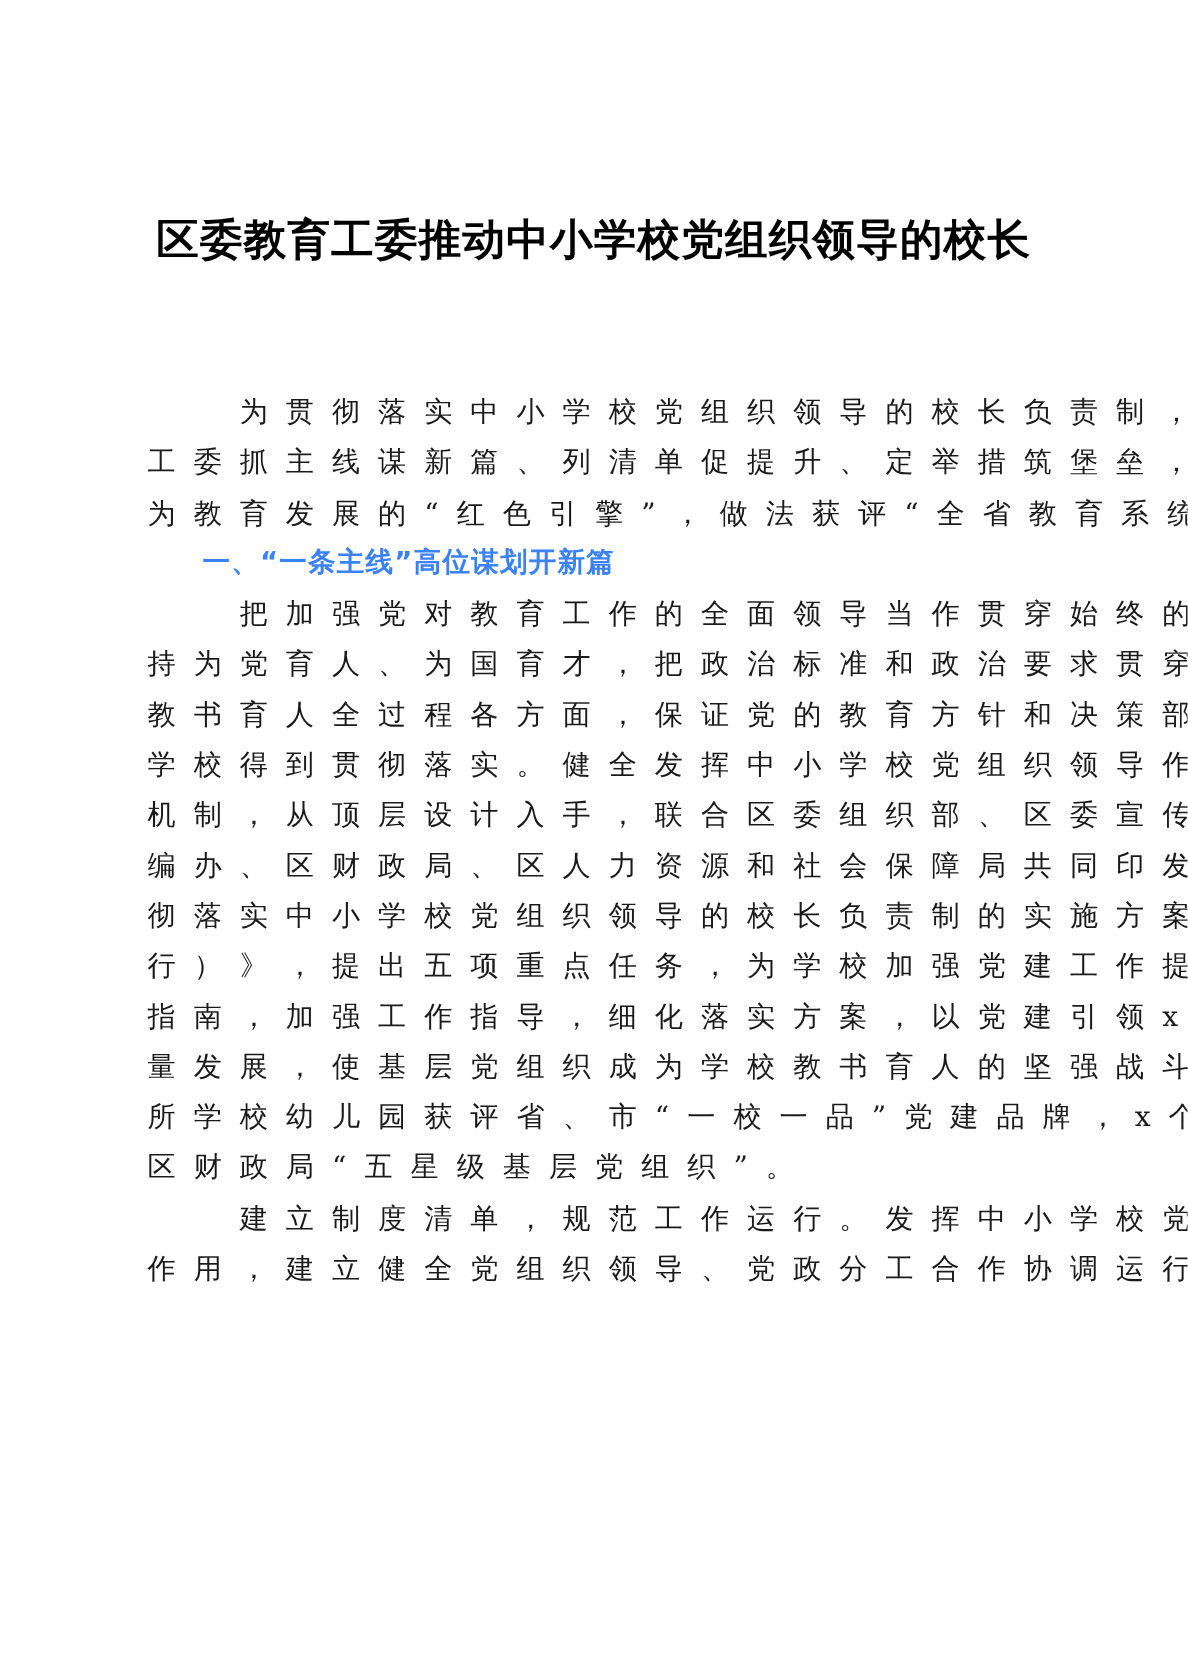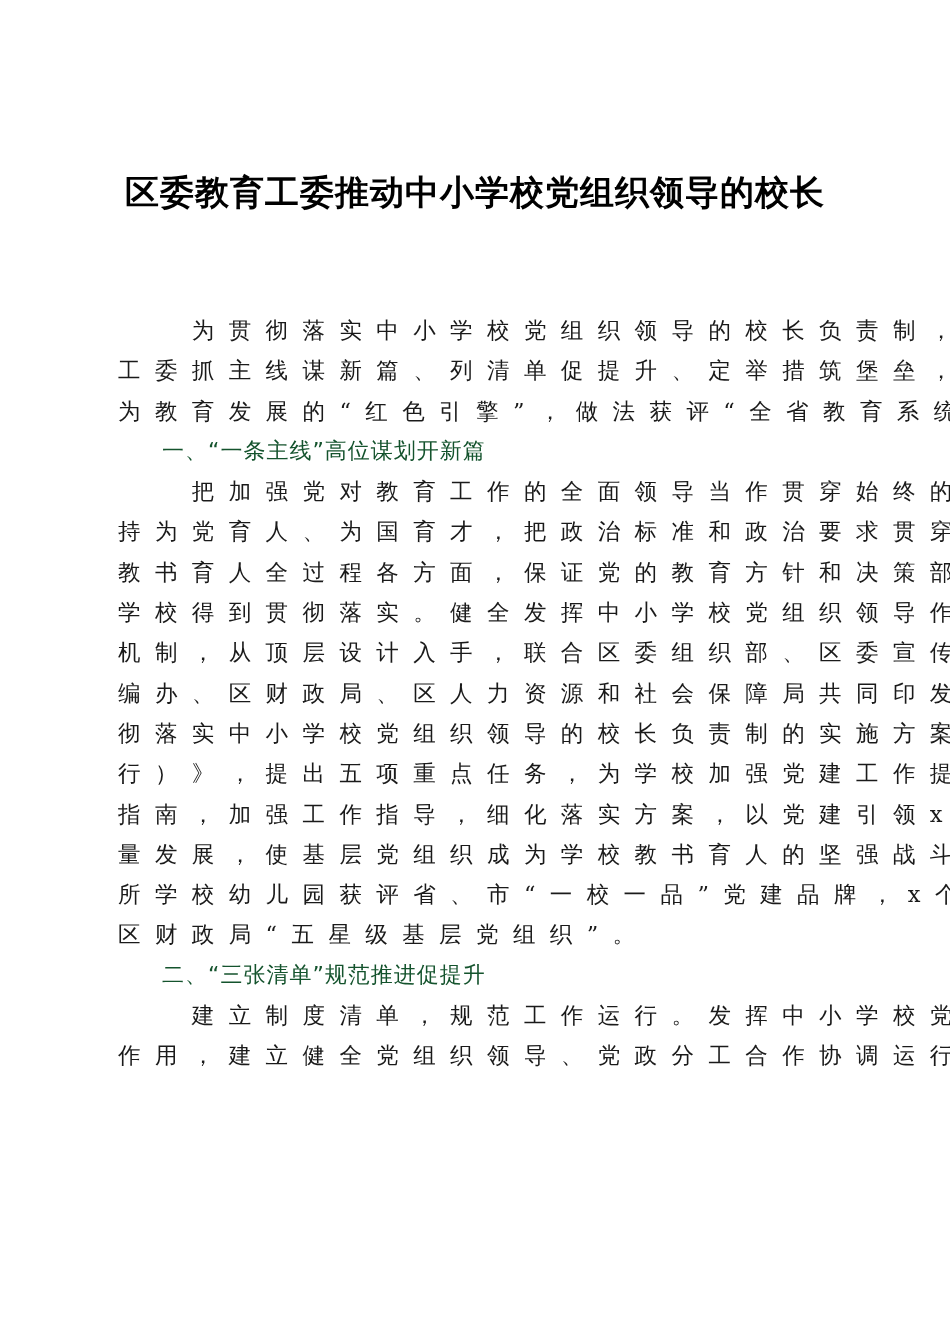--- a/index.html
+++ b/index.html
@@ -52,26 +52,26 @@
     text-align-last: left;
     font-weight: 300;
     color: #1a1a1a;
     white-space: normal;
     word-break: break-all;
   }
   .para .ln { display: block; white-space: nowrap; }
   .heading {
     margin: 0;
     font-family: "DejaVu Sans", "Liberation Sans", sans-serif;
-    font-weight: normal;
+    font-weight: bold;
     font-size: 22px;
     line-height: 40.3px;
     letter-spacing: 1px;
     padding-left: 44px;
-    color: #14532d;
+    color: #3b82f6;
   }
 </style>
 </head>
 <body>
 
 <div class="page">
 
   <div class="title">
     <span class="line">区委教育工委推动中小学校党组织领导的校长</span>
   </div>
@@ -94,21 +94,20 @@
       <span class="ln">机制，从顶层设计入手，联合区委组织部、区委宣传部、区委</span>
       <span class="ln">编办、区财政局、区人力资源和社会保障局共同印发《关于贯</span>
       <span class="ln">彻落实中小学校党组织领导的校长负责制的实施方案（试</span>
       <span class="ln">行）》，提出五项重点任务，为学校加强党建工作提供了行动</span>
       <span class="ln">指南，加强工作指导，细化落实方案，以党建引领x教育高质</span>
       <span class="ln">量发展，使基层党组织成为学校教书育人的坚强战斗堡垒，x</span>
       <span class="ln">所学校幼儿园获评省、市“一校一品”党建品牌，x个党支部</span>
       <span class="ln">区财政局“五星级基层党组织”。</span>
     </div>
 
-    <div class="heading">二、“三张清单”规范推进促提升</div>
 
     <div class="para">
       <span class="ln">　　建立制度清单，规范工作运行。发挥中小学校党组织领导</span>
       <span class="ln">作用，建立健全党组织领导、党政分工合作协调运行机制，指</span>
     </div>
 
   </div>
 </div>
 
 </body></html>

